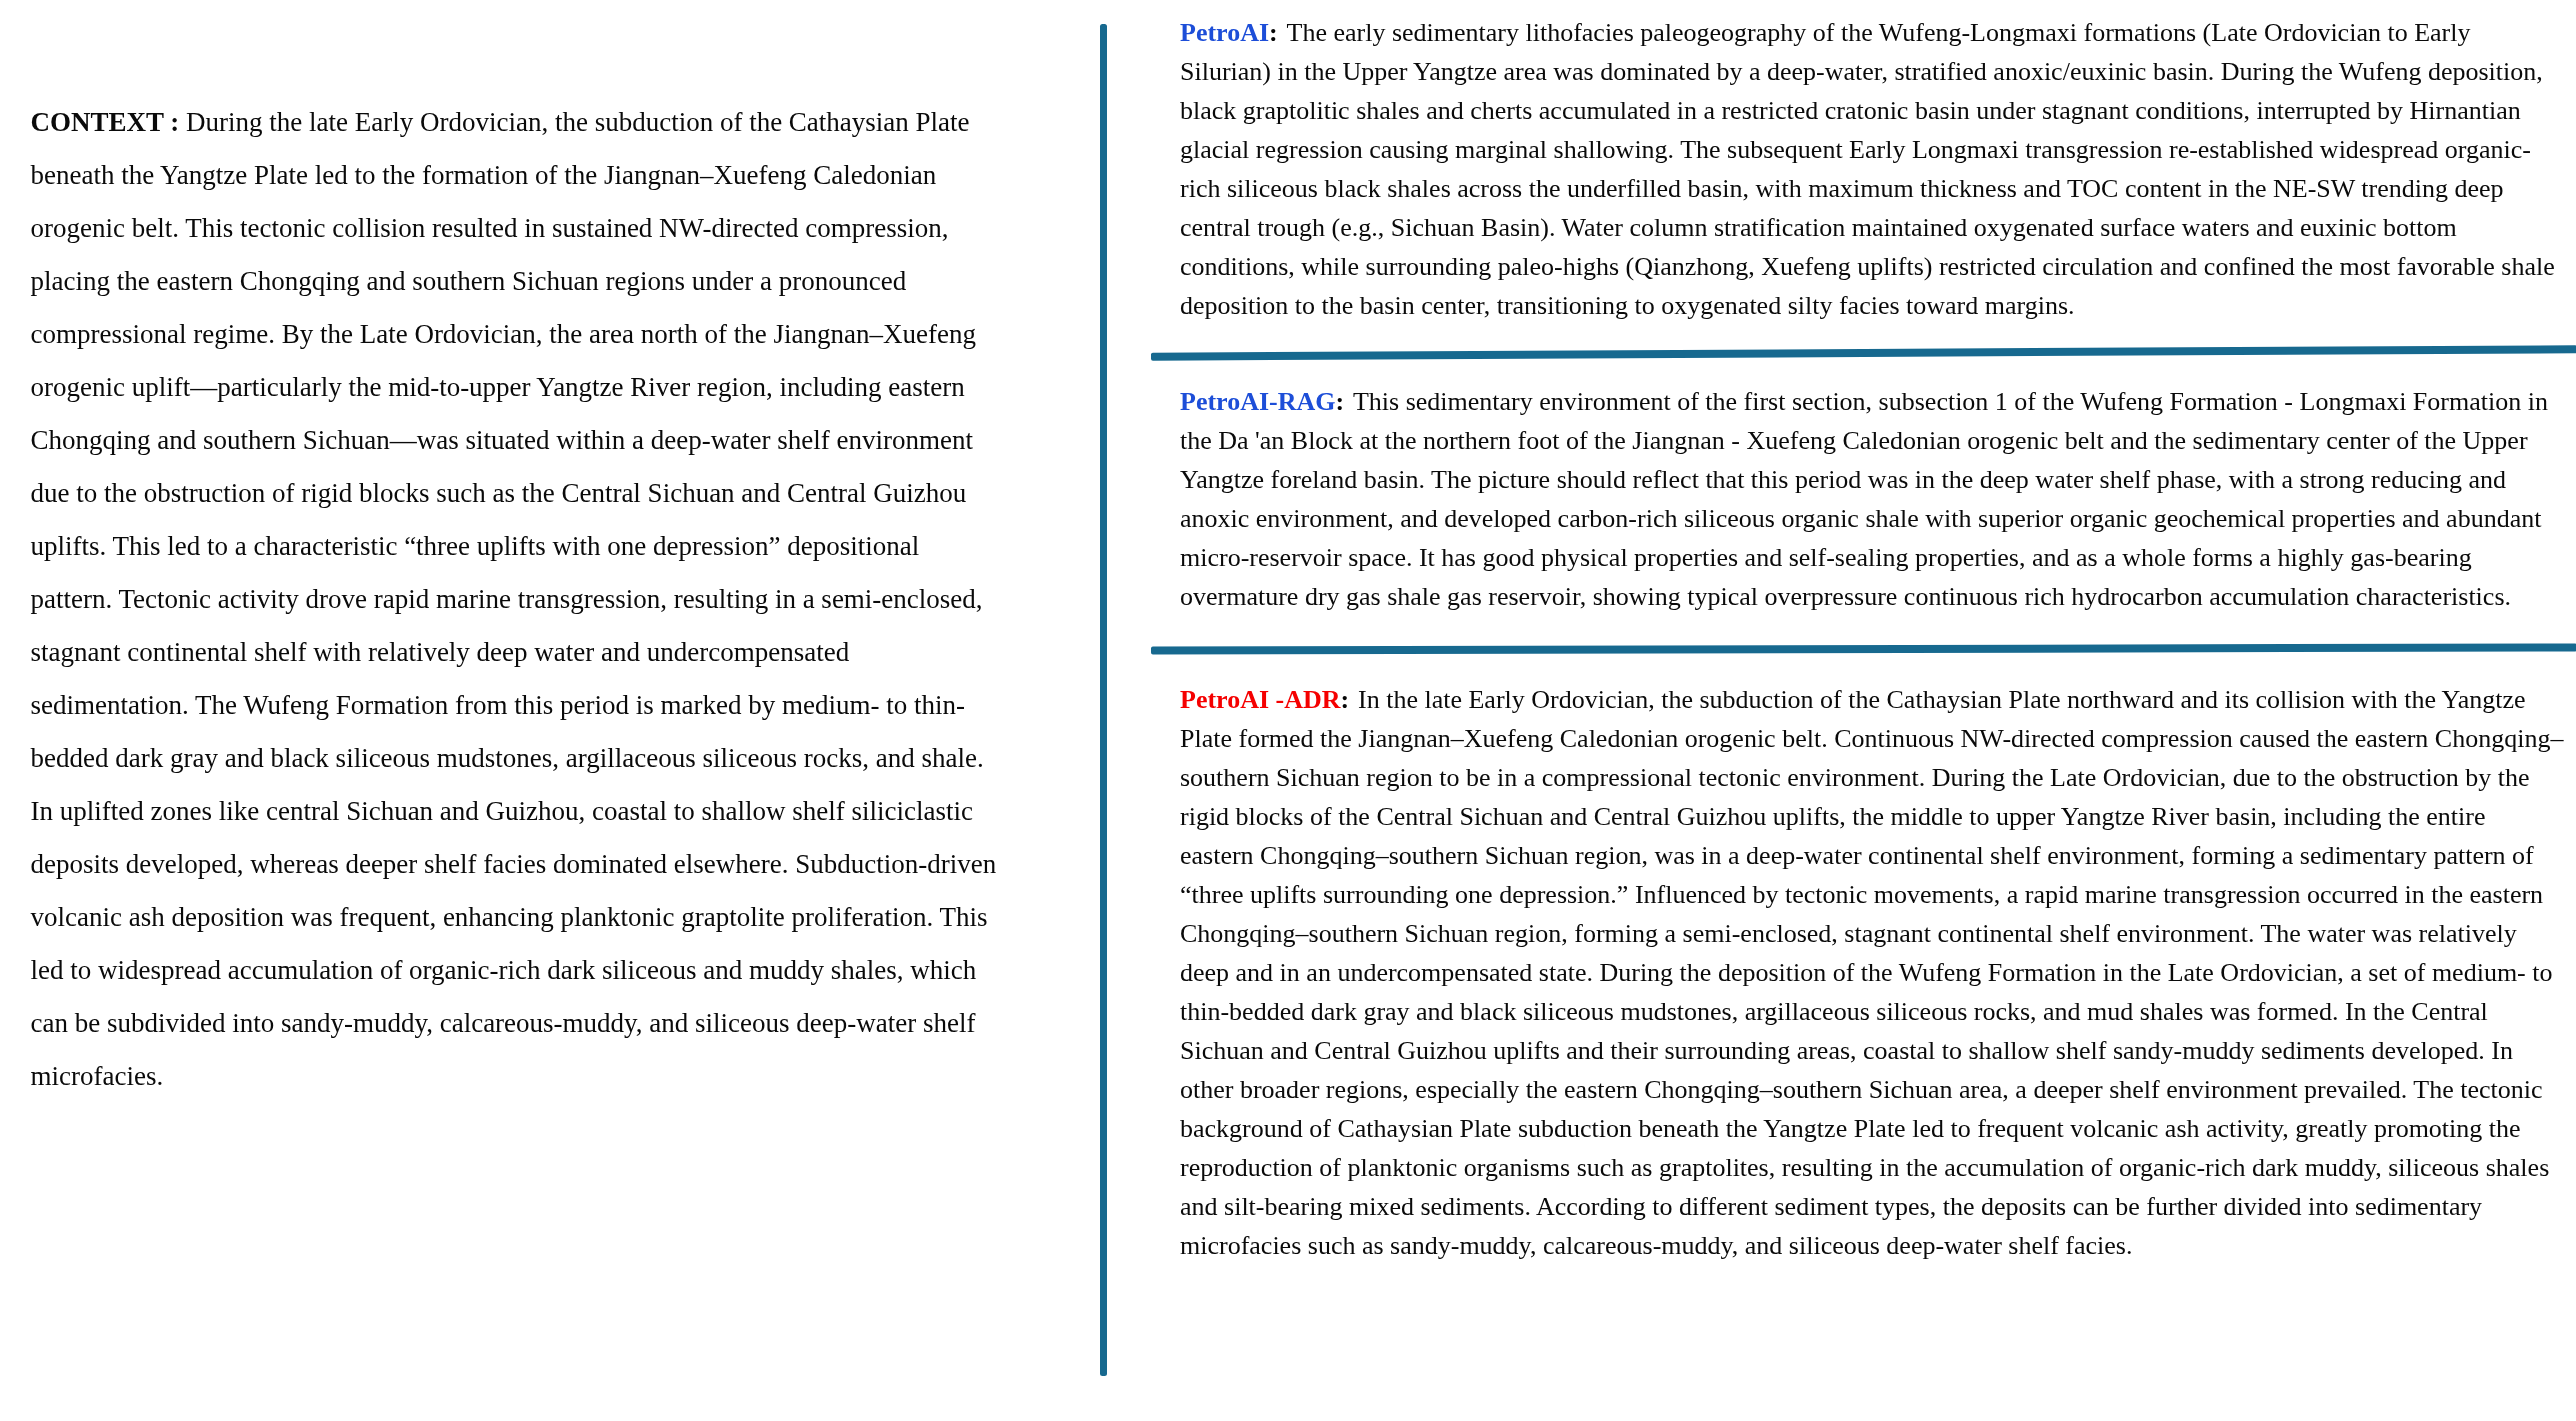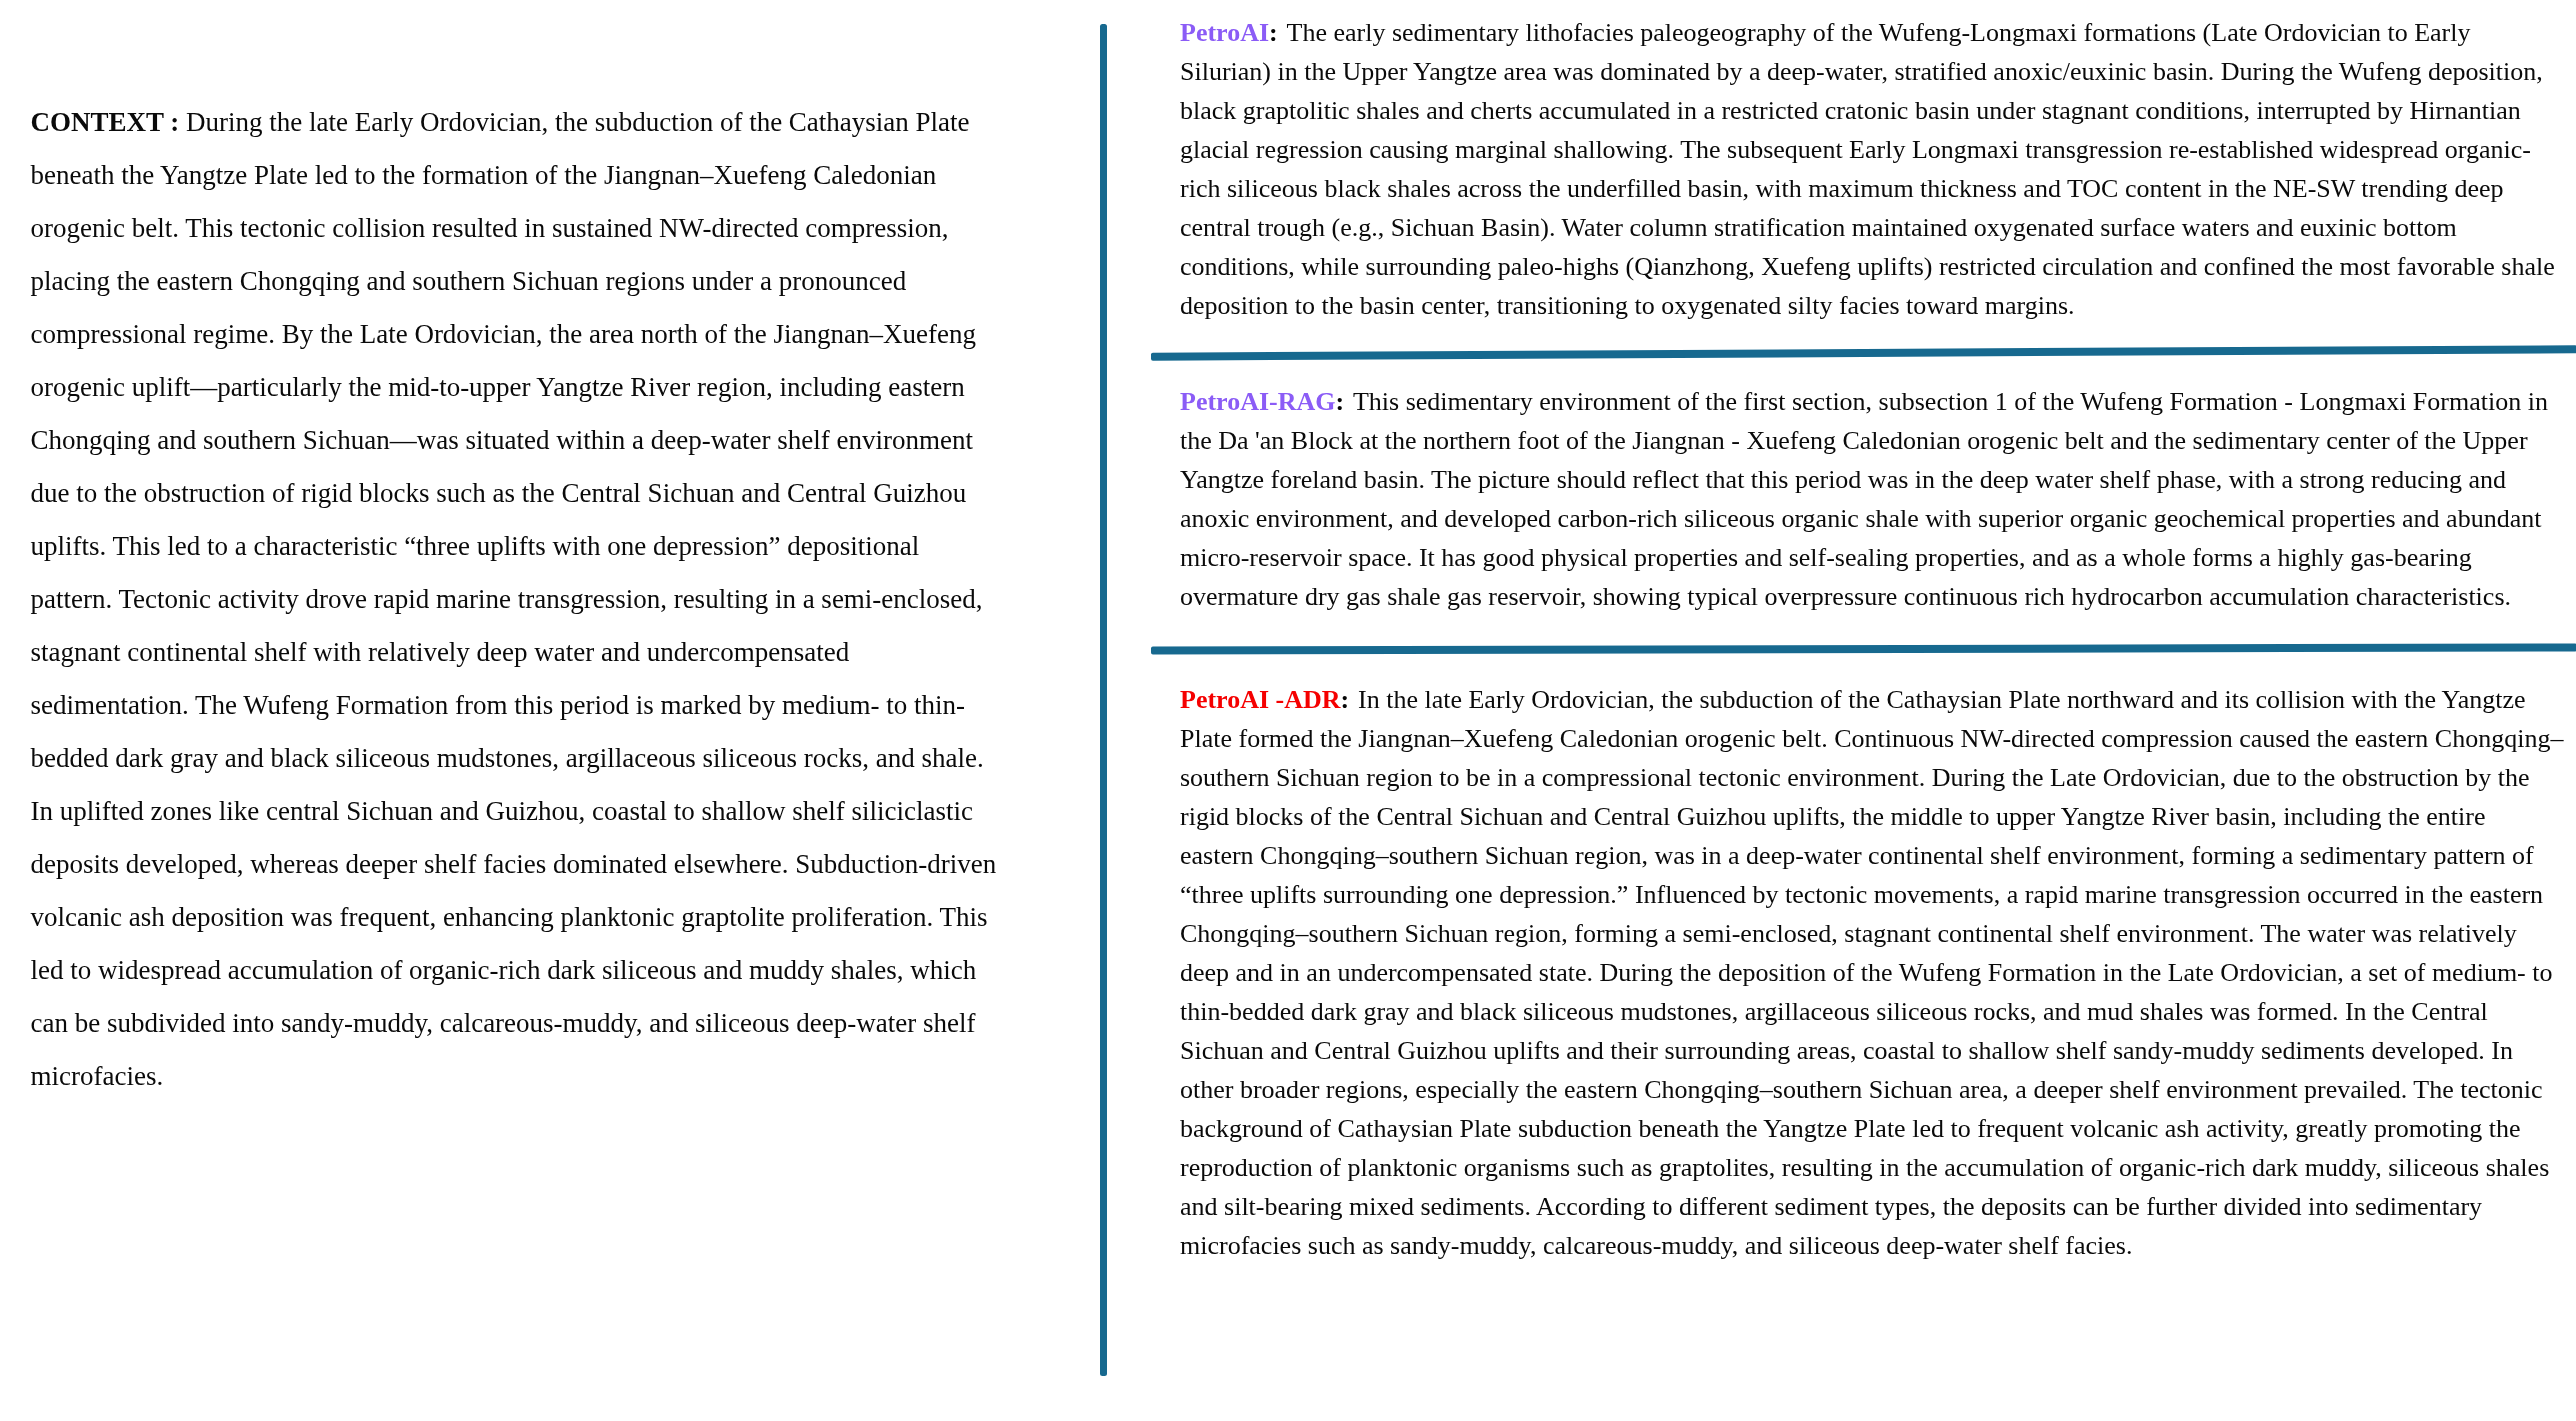--- a/index.html
+++ b/index.html
@@ -63,21 +63,21 @@
   .q-text { padding-left: 10px; }
 
   .section {
     margin: 0;
     font-size: 26px;
     line-height: 39px;
     color: #0a0a0a;
   }
   .s-label {
     font-weight: bold;
-    color: #8b5cf6;
+    color: #1d4ed8;
   }
   .s-label.adr-label {
     color: var(--adr-color, #f50000);
   }
   .s-colon {
     font-weight: bold;
     color: #050505;
     margin-right: 8.8px;
   }
 

